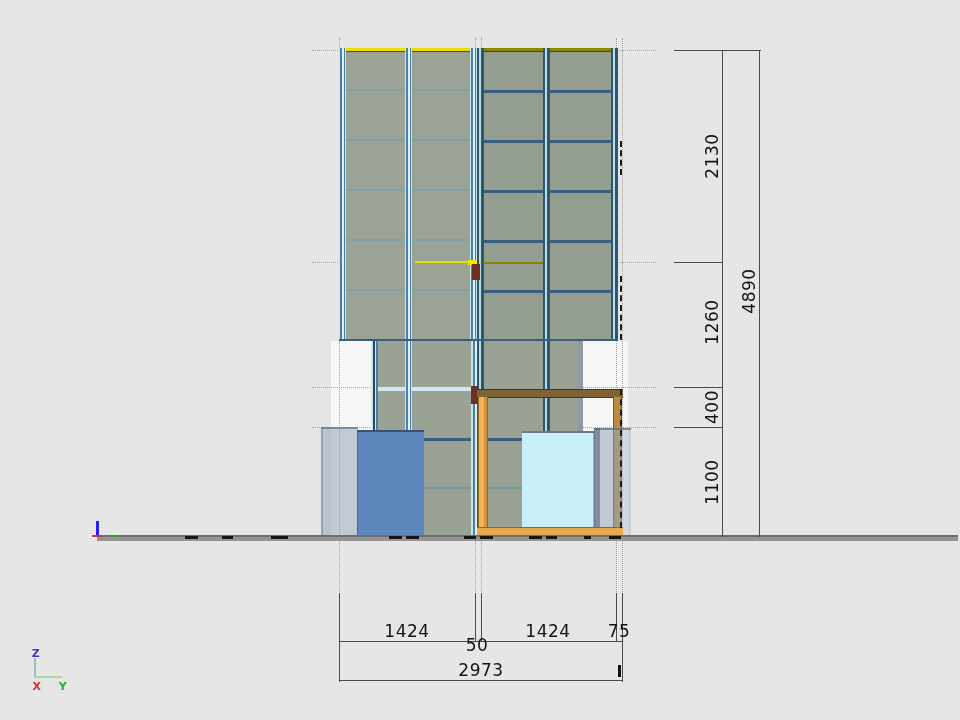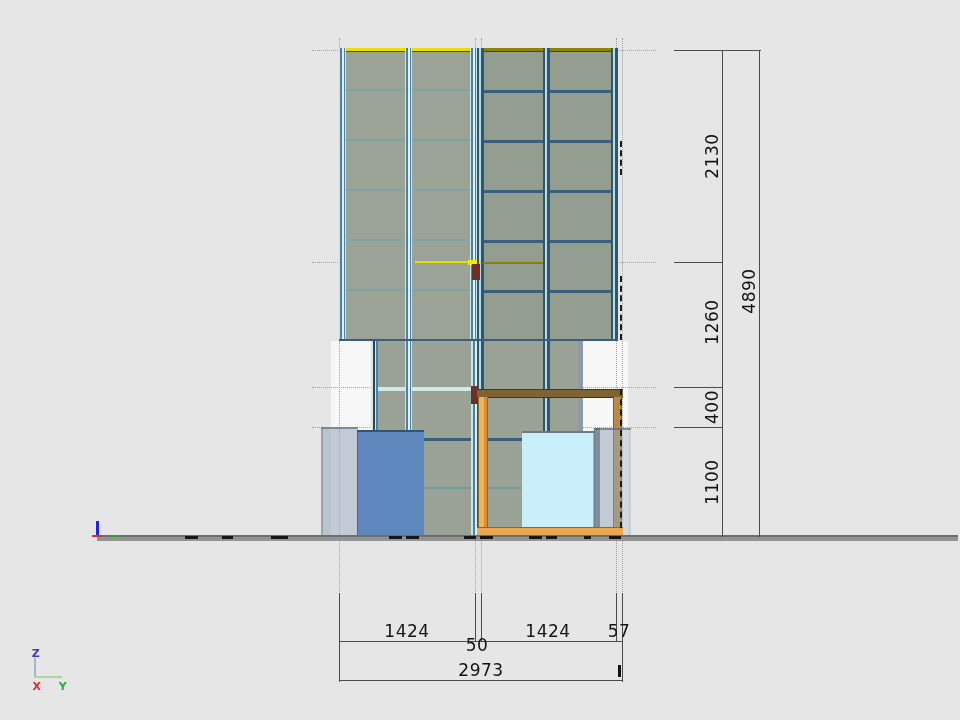--- a/index.html
+++ b/index.html
@@ -148,21 +148,21 @@
     <div class="abs dl" style="left:475px;top:593px;width:1px;height:49px;"></div>
     <div class="abs dl" style="left:481px;top:593px;width:1px;height:49px;"></div>
     <div class="abs dl" style="left:616px;top:593px;width:1px;height:49px;"></div>
     <div class="abs dl" style="left:622px;top:593px;width:1px;height:89px;"></div>
     <div class="abs dl" style="left:339px;top:641px;width:284px;height:1px;"></div>
     <div class="abs dl" style="left:339px;top:680px;width:284px;height:1px;"></div>
     <div class="abs" style="left:618px;top:665px;width:3px;height:12px;background:#111;"></div>
     <div class="abs t" style="left:377px;top:622px;width:60px;height:18px;">1424</div>
     <div class="abs t" style="left:457px;top:636px;width:40px;height:18px;">50</div>
     <div class="abs t" style="left:518px;top:622px;width:60px;height:18px;">1424</div>
-    <div class="abs t" style="left:599px;top:622px;width:40px;height:18px;">57</div>
+    <div class="abs t" style="left:599px;top:622px;width:40px;height:18px;">75</div>
     <div class="abs t" style="left:451px;top:661px;width:60px;height:18px;text-align:right;">2973</div>
   </div>
 
   <div>
     <div class="abs" style="left:96px;top:521px;width:3px;height:15px;background:#2222ee;"></div>
     <div class="abs" style="left:92px;top:535px;width:10px;height:2px;background:#cc3333;"></div>
     <div class="abs" style="left:111px;top:535px;width:8px;height:2px;background:#3a9a3a;"></div>
   </div>
 
   <div>

